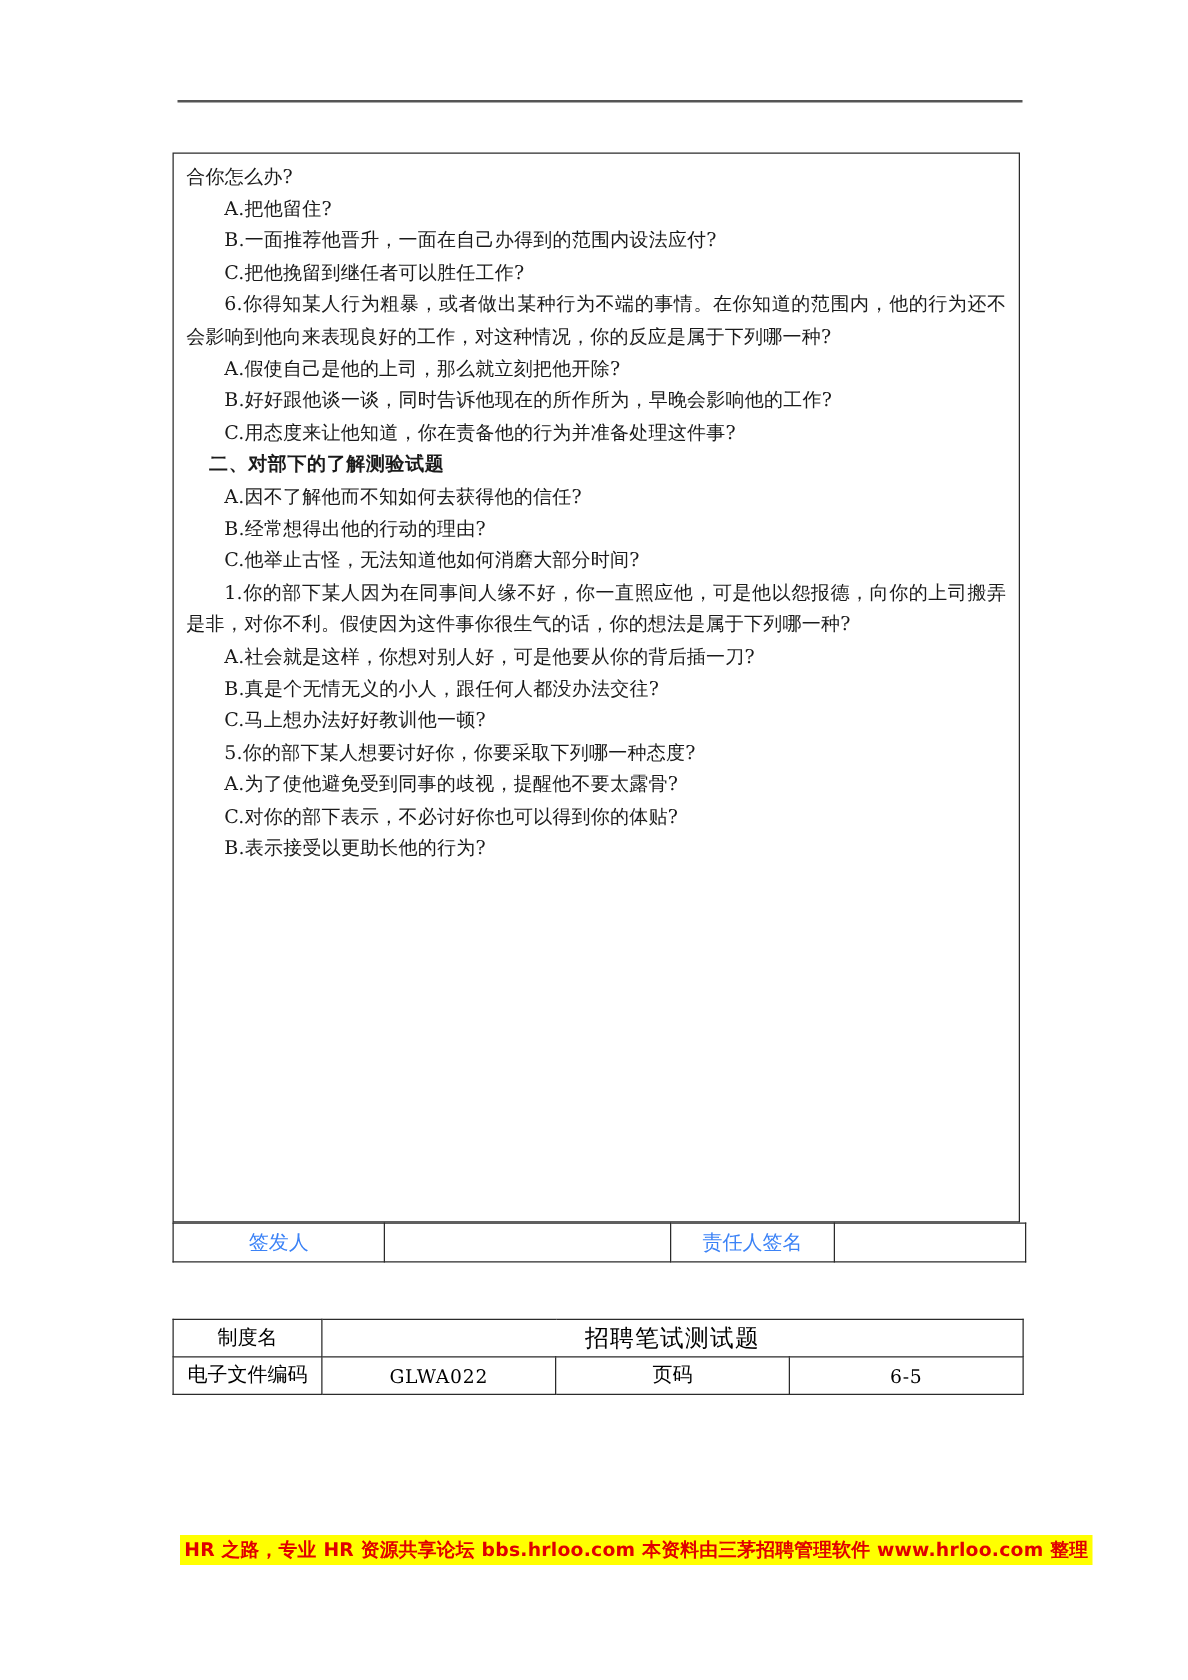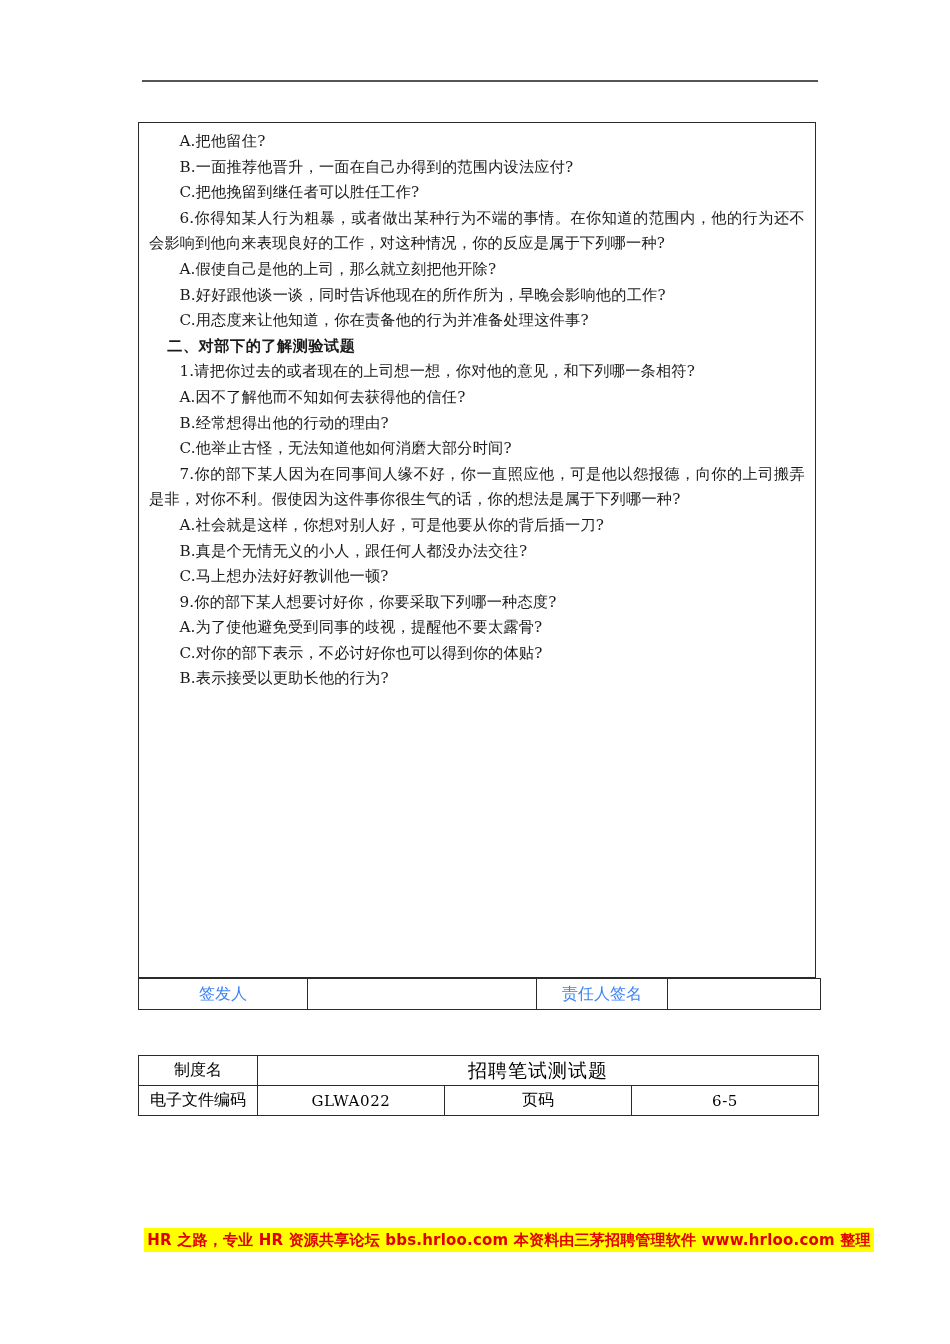--- a/index.html
+++ b/index.html
@@ -156,37 +156,37 @@
 </style>
 </head>
 <body>
 
 <div class="page">
 
   <div class="top-rule"></div>
 
   <div class="content-box">
     <div class="body-text">
+      <p class="p-flush">合你怎么办?</p>
       <p class="p-indent">A.把他留住?</p>
       <p class="p-indent">B.一面推荐他晋升，一面在自己办得到的范围内设法应付?</p>
       <p class="p-indent">C.把他挽留到继任者可以胜任工作?</p>
       <p class="p-indent">6.你得知某人行为粗暴，或者做出某种行为不端的事情。在你知道的范围内，他的行为还不 会影响到他向来表现良好的工作，对这种情况，你的反应是属于下列哪一种?</p>
       <p class="p-indent">A.假使自己是他的上司，那么就立刻把他开除?</p>
       <p class="p-indent">B.好好跟他谈一谈，同时告诉他现在的所作所为，早晚会影响他的工作?</p>
       <p class="p-indent">C.用态度来让他知道，你在责备他的行为并准备处理这件事?</p>
       <p class="section-head">二、对部下的了解测验试题</p>
-      <p class="p-indent">1.请把你过去的或者现在的上司想一想，你对他的意见，和下列哪一条相符?</p>
       <p class="p-indent">A.因不了解他而不知如何去获得他的信任?</p>
       <p class="p-indent">B.经常想得出他的行动的理由?</p>
       <p class="p-indent">C.他举止古怪，无法知道他如何消磨大部分时间?</p>
-      <p class="p-indent">7.你的部下某人因为在同事间人缘不好，你一直照应他，可是他以怨报德，向你的上司搬弄 是非，对你不利。假使因为这件事你很生气的话，你的想法是属于下列哪一种?</p>
+      <p class="p-indent">1.你的部下某人因为在同事间人缘不好，你一直照应他，可是他以怨报德，向你的上司搬弄 是非，对你不利。假使因为这件事你很生气的话，你的想法是属于下列哪一种?</p>
       <p class="p-indent">A.社会就是这样，你想对别人好，可是他要从你的背后插一刀?</p>
       <p class="p-indent">B.真是个无情无义的小人，跟任何人都没办法交往?</p>
       <p class="p-indent">C.马上想办法好好教训他一顿?</p>
-      <p class="p-indent">9.你的部下某人想要讨好你，你要采取下列哪一种态度?</p>
+      <p class="p-indent">5.你的部下某人想要讨好你，你要采取下列哪一种态度?</p>
       <p class="p-indent">A.为了使他避免受到同事的歧视，提醒他不要太露骨?</p>
       <p class="p-indent">C.对你的部下表示，不必讨好你也可以得到你的体贴?</p>
       <p class="p-indent">B.表示接受以更助长他的行为?</p>
     </div>
   </div>
 
   <table class="sig-table">
     <tbody>
         <tr>
       <td class="c1">签发人</td>

